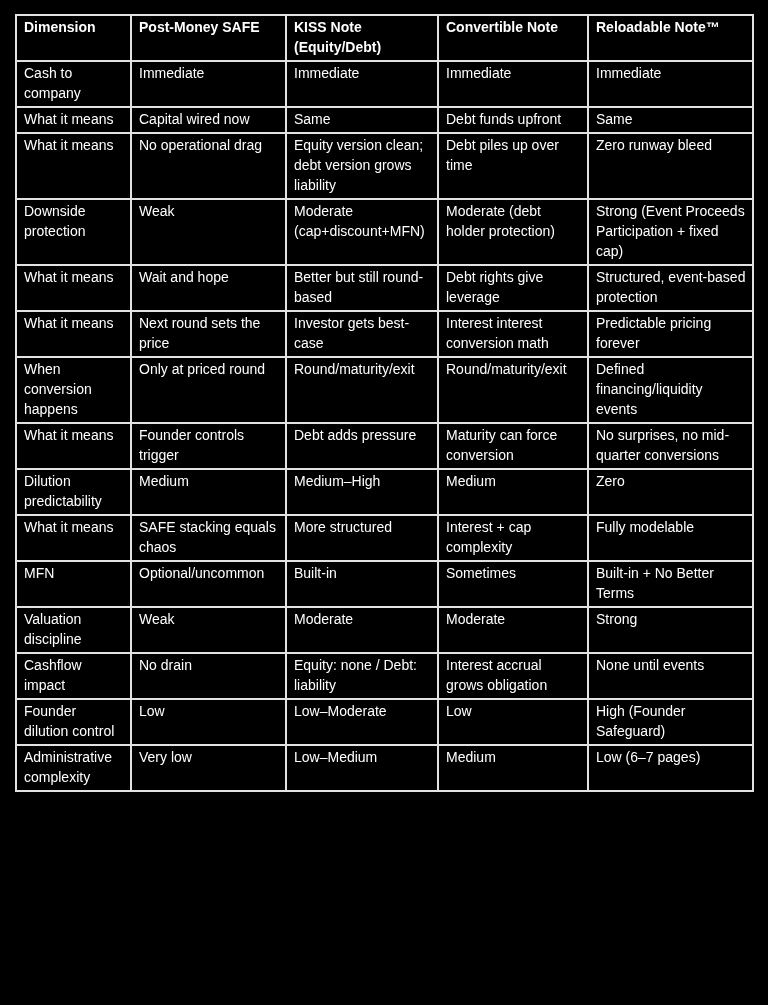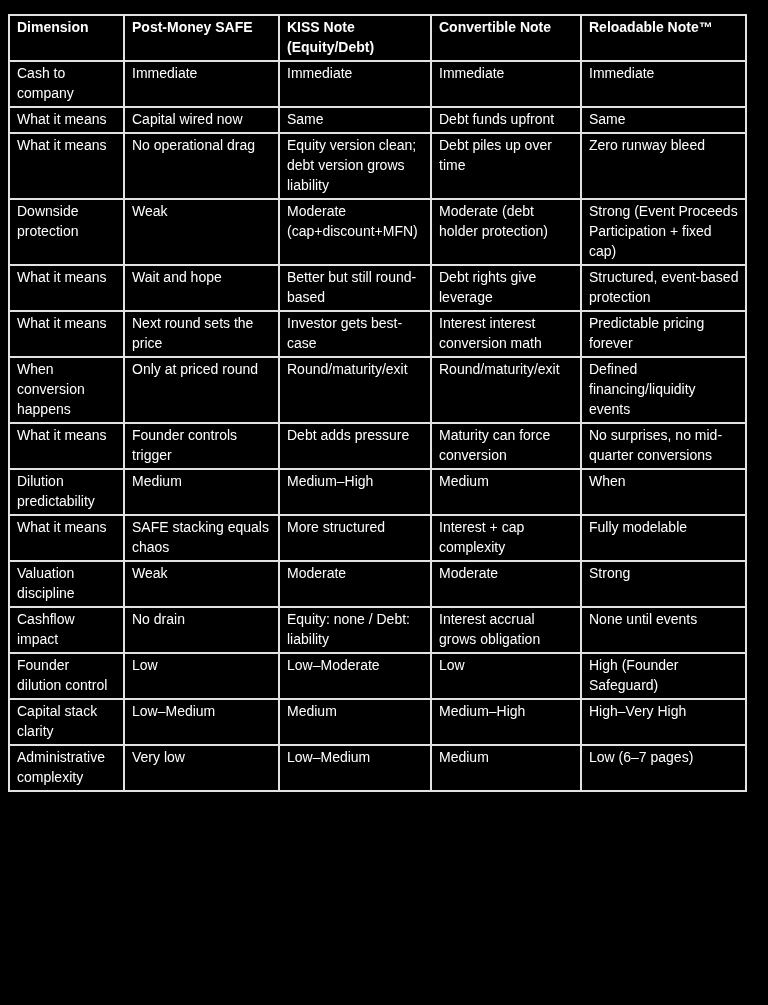--- a/index.html
+++ b/index.html
@@ -16,21 +16,21 @@
     width: 768px;
     height: 1005px;
     background: var(--bg);
     overflow: hidden;
     font-family: "Liberation Sans", sans-serif;
   }
   table.cmp-table {
     border-collapse: collapse;
     table-layout: fixed;
     width: 737px;
-    margin: 14px 16px 0 8px;
+    margin: 14px 16px 0 15px;
     background: var(--bg);
   }
   .cmp-table col.c1 { width: 115px; }
   .cmp-table col.c2 { width: 155px; }
   .cmp-table col.c3 { width: 152px; }
   .cmp-table col.c4 { width: 150px; }
   .cmp-table col.c5 { width: 165px; }
   .cmp-table th,
   .cmp-table td {
     border: 2px solid var(--border);
@@ -125,28 +125,35 @@
           <td>Founder controls trigger</td>
           <td>Debt adds pressure</td>
           <td>Maturity can force conversion</td>
           <td>No surprises, no mid-quarter conversions</td>
         </tr>
         <tr>
           <td>Dilution predictability</td>
           <td>Medium</td>
           <td>Medium–High</td>
           <td>Medium</td>
-          <td>When</td>
+          <td>Zero</td>
         </tr>
         <tr>
           <td>What it means</td>
           <td>SAFE stacking equals chaos</td>
           <td>More structured</td>
           <td>Interest + cap complexity</td>
           <td>Fully modelable</td>
+        </tr>
+        <tr>
+          <td>MFN</td>
+          <td>Optional/uncommon</td>
+          <td>Built-in</td>
+          <td>Sometimes</td>
+          <td>Built-in + No Better Terms</td>
         </tr>
         <tr>
           <td>Valuation discipline</td>
           <td>Weak</td>
           <td>Moderate</td>
           <td>Moderate</td>
           <td>Strong</td>
         </tr>
         <tr>
           <td>Cashflow impact</td>
@@ -156,27 +163,20 @@
           <td>None until events</td>
         </tr>
         <tr>
           <td>Founder dilution control</td>
           <td>Low</td>
           <td>Low–Moderate</td>
           <td>Low</td>
           <td>High (Founder Safeguard)</td>
         </tr>
         <tr>
-          <td>Capital stack clarity</td>
-          <td>Low–Medium</td>
-          <td>Medium</td>
-          <td>Medium–High</td>
-          <td>High–Very High</td>
-        </tr>
-        <tr>
           <td>Administrative complexity</td>
           <td>Very low</td>
           <td>Low–Medium</td>
           <td>Medium</td>
           <td>Low (6–7 pages)</td>
         </tr>
       </tbody>
   </table>
 </div>
 

